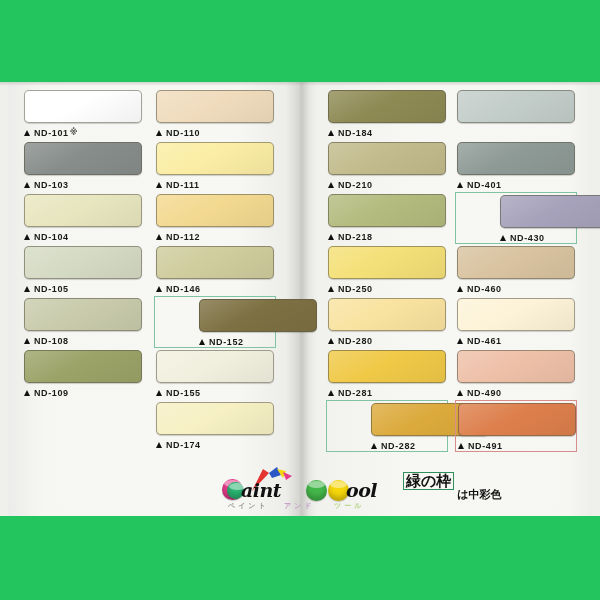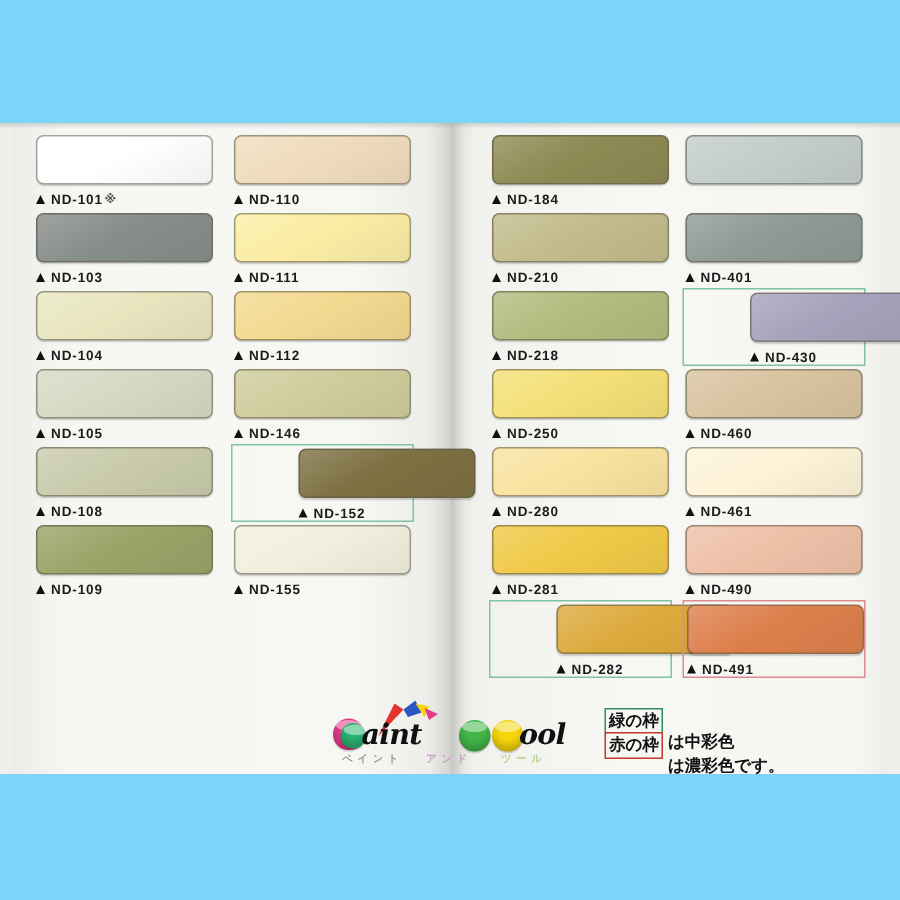--- a/index.html
+++ b/index.html
@@ -5,21 +5,21 @@
   html,body{margin:0;padding:0;}
   body{
     width:600px;height:600px;
     background:#ffffff;
     font-family:"Liberation Sans","DejaVu Sans",sans-serif;
     overflow:hidden;
   }
   #page{
     position:relative;
     width:600px;height:600px;
-    background:#7dd3fc;
+    background:#22c55e;
   }
   
   #spread{
     position:absolute;
     left:0;top:82px;
     width:600px;height:434px;
     background:#efefeb;
     overflow:hidden;
   }
   
@@ -122,21 +122,21 @@
 
   #legend{
     position:absolute;left:403px;top:2px;
     font-family:"DejaVu Sans","Liberation Sans",sans-serif;
     font-size:11px;color:#111;line-height:16px;
   }
   .legrow{display:flex;align-items:center;height:16px;}
   .legbox{
     display:inline-block;
     padding:0 2px;
-    font-size:11px;
+    font-size:15px;
     font-weight:bold;
     background:#f7f7f3;
     margin-right:3px;
   }
   .legbox.g{border:1.5px solid #2f8f5b;}
   .legbox.r{border:1.5px solid #c0392b;}
   .legtxt{font-weight:bold;margin-top:28px;}
 </style>
 </head>
 <body>
@@ -228,20 +228,27 @@
           <div class="lbl">
             <span class="tri"></span>
             <span>ND-152</span>
           </div>
         </div>
         <div class="cell">
           <div class="chip" style="background: rgb(241, 240, 223);"></div>
           <div class="lbl">
             <span class="tri"></span>
             <span>ND-155</span>
+          </div>
+        </div>
+        <div class="cell">
+          <div class="chip" style="background: rgb(246, 240, 196);"></div>
+          <div class="lbl">
+            <span class="tri"></span>
+            <span>ND-174</span>
           </div>
         </div>
       </div>
     <div class="col" id="col2">
         <div class="cell">
           <div class="chip" style="background: rgb(142, 138, 84);"></div>
           <div class="lbl">
             <span class="tri"></span>
             <span>ND-184</span>
           </div>
@@ -365,21 +372,17 @@
         <div class="kana" style="left:6px;color:#9a9a9a;">ペイント</div>
         <div class="kana" style="left:62px;color:#c8a2c8;">アンド</div>
         <div class="kana" style="left:112px;color:#b5d48a;">ツール</div>
       </div>
 
       <div id="legend">
         <div class="legrow">
           <span class="legbox g">緑の枠</span>
           <span class="legtxt">は中彩色</span>
         </div>
-        <div class="legrow">
-          <span class="legbox r">赤の枠</span>
-          <span class="legtxt">は濃彩色です。</span>
-        </div>
       </div>
 
     </div>
   </div>
 </div>
 
 </body></html>

